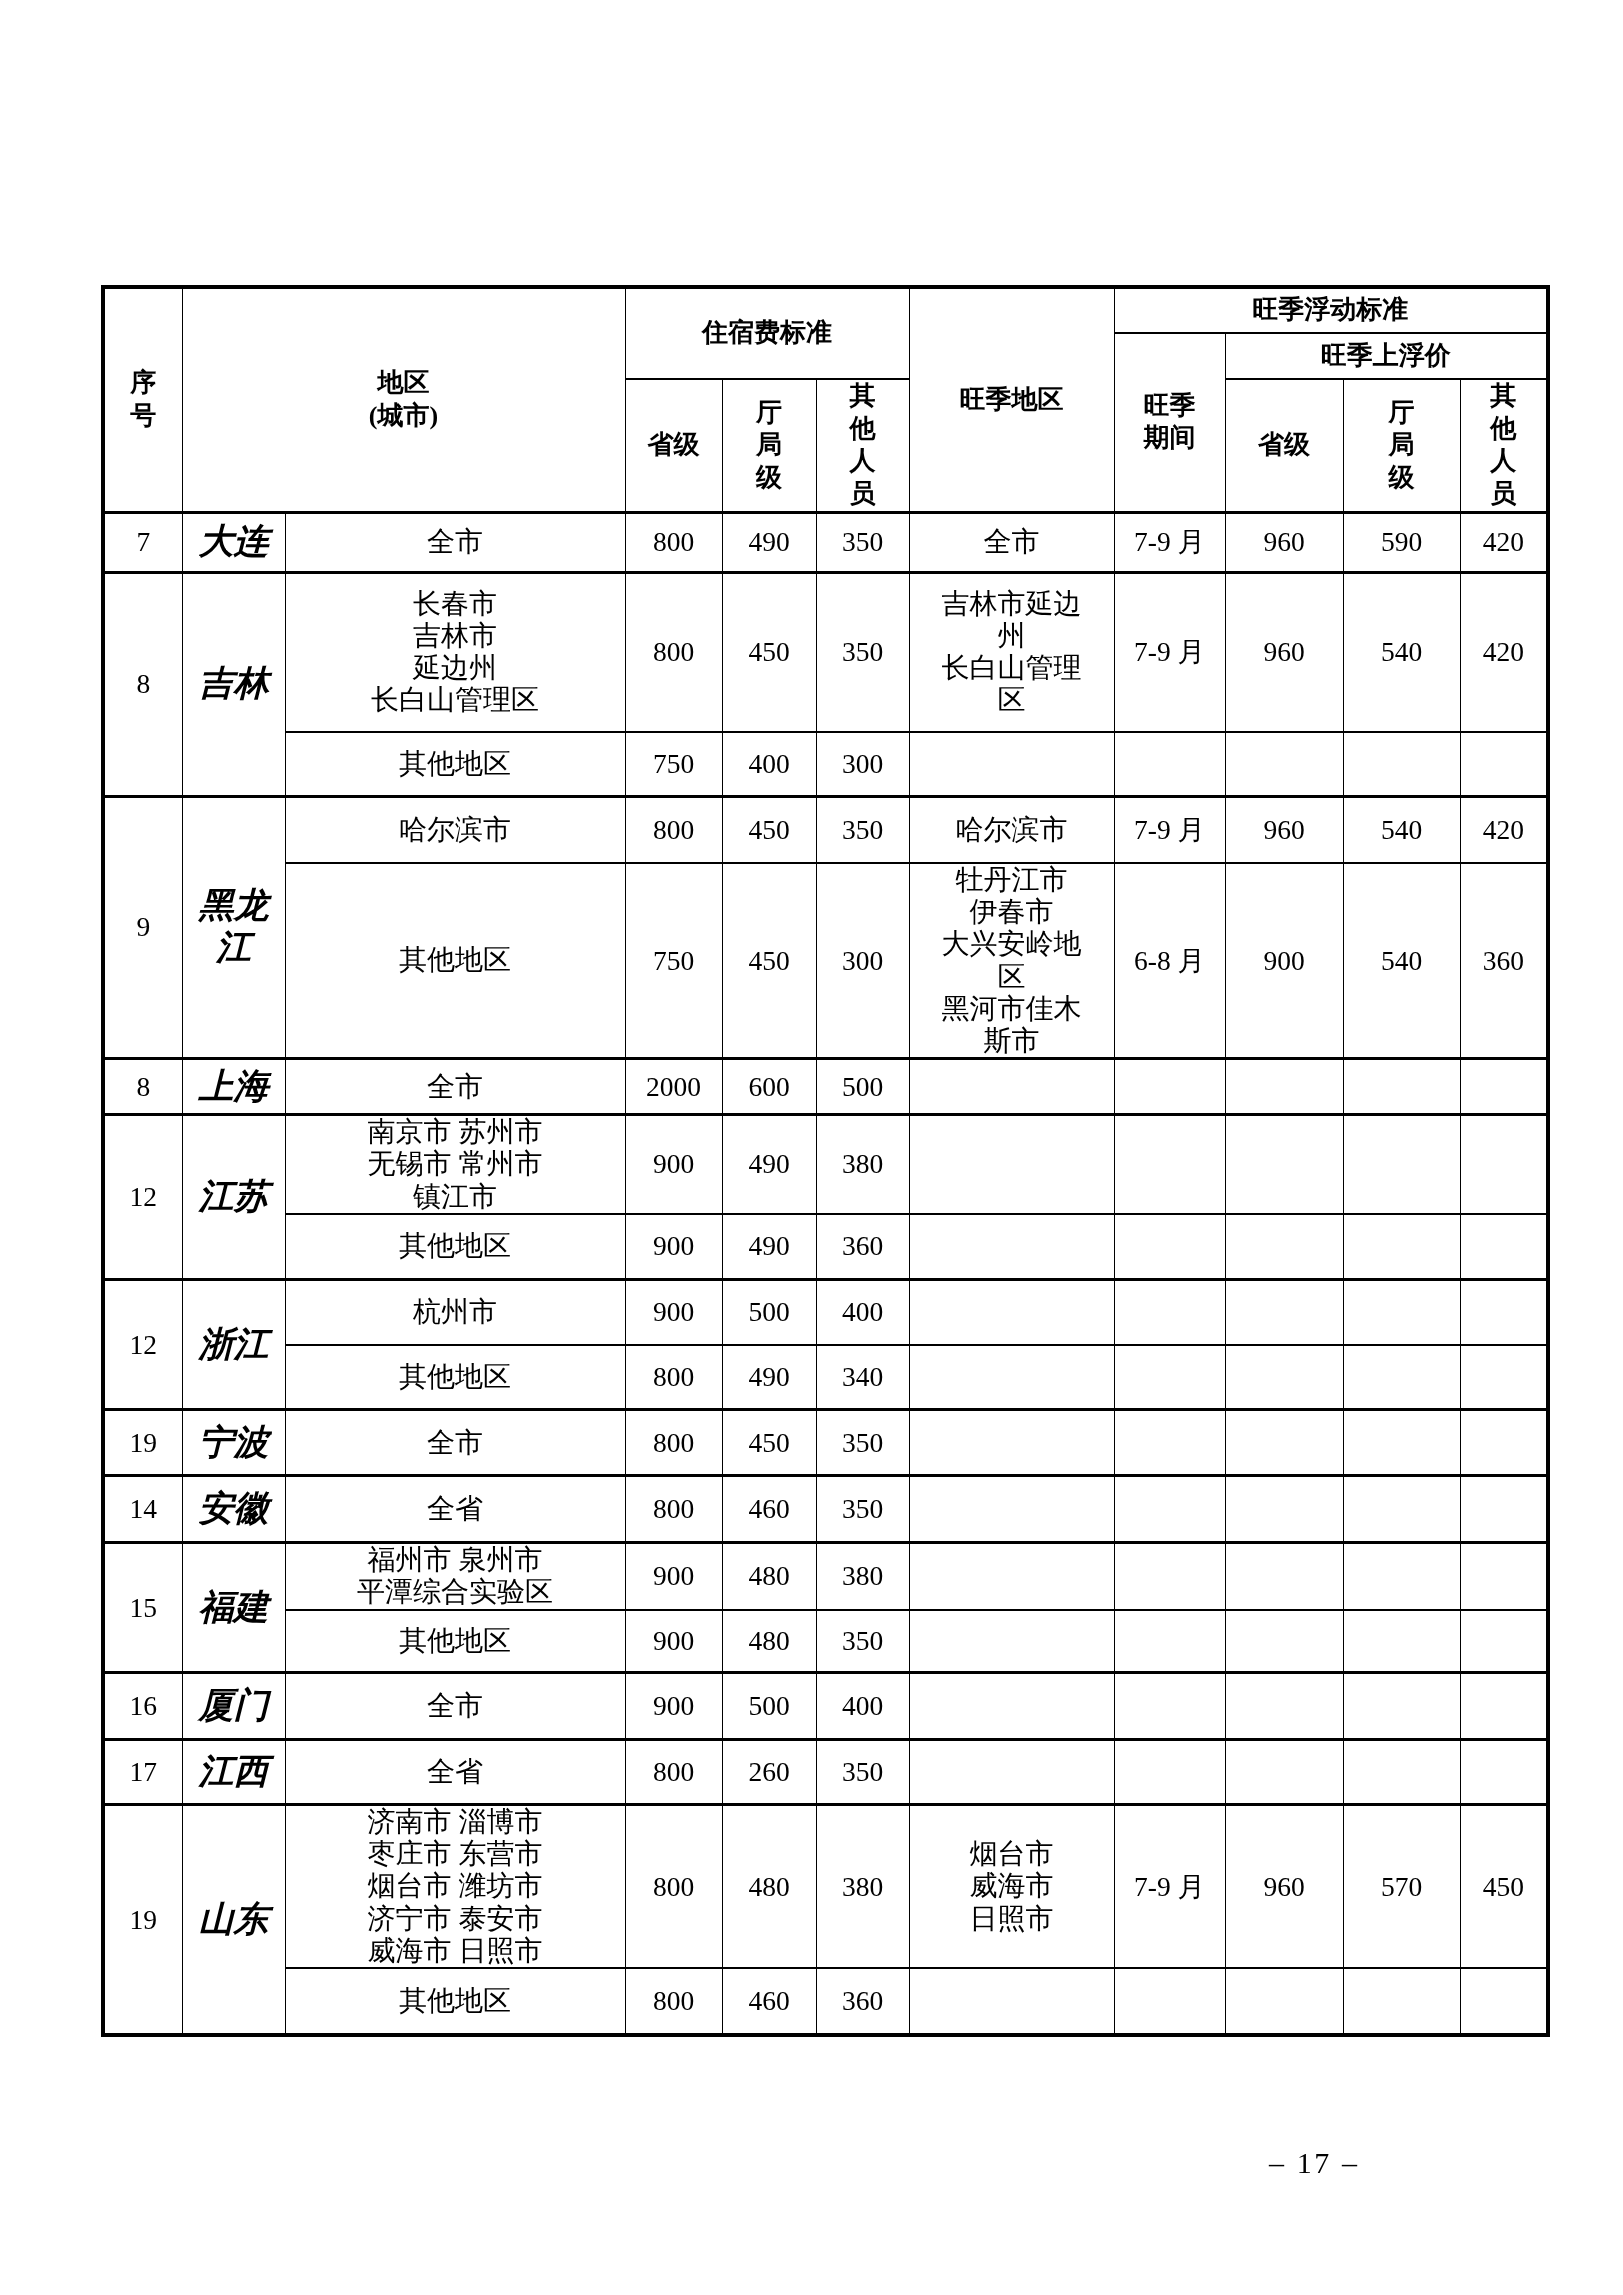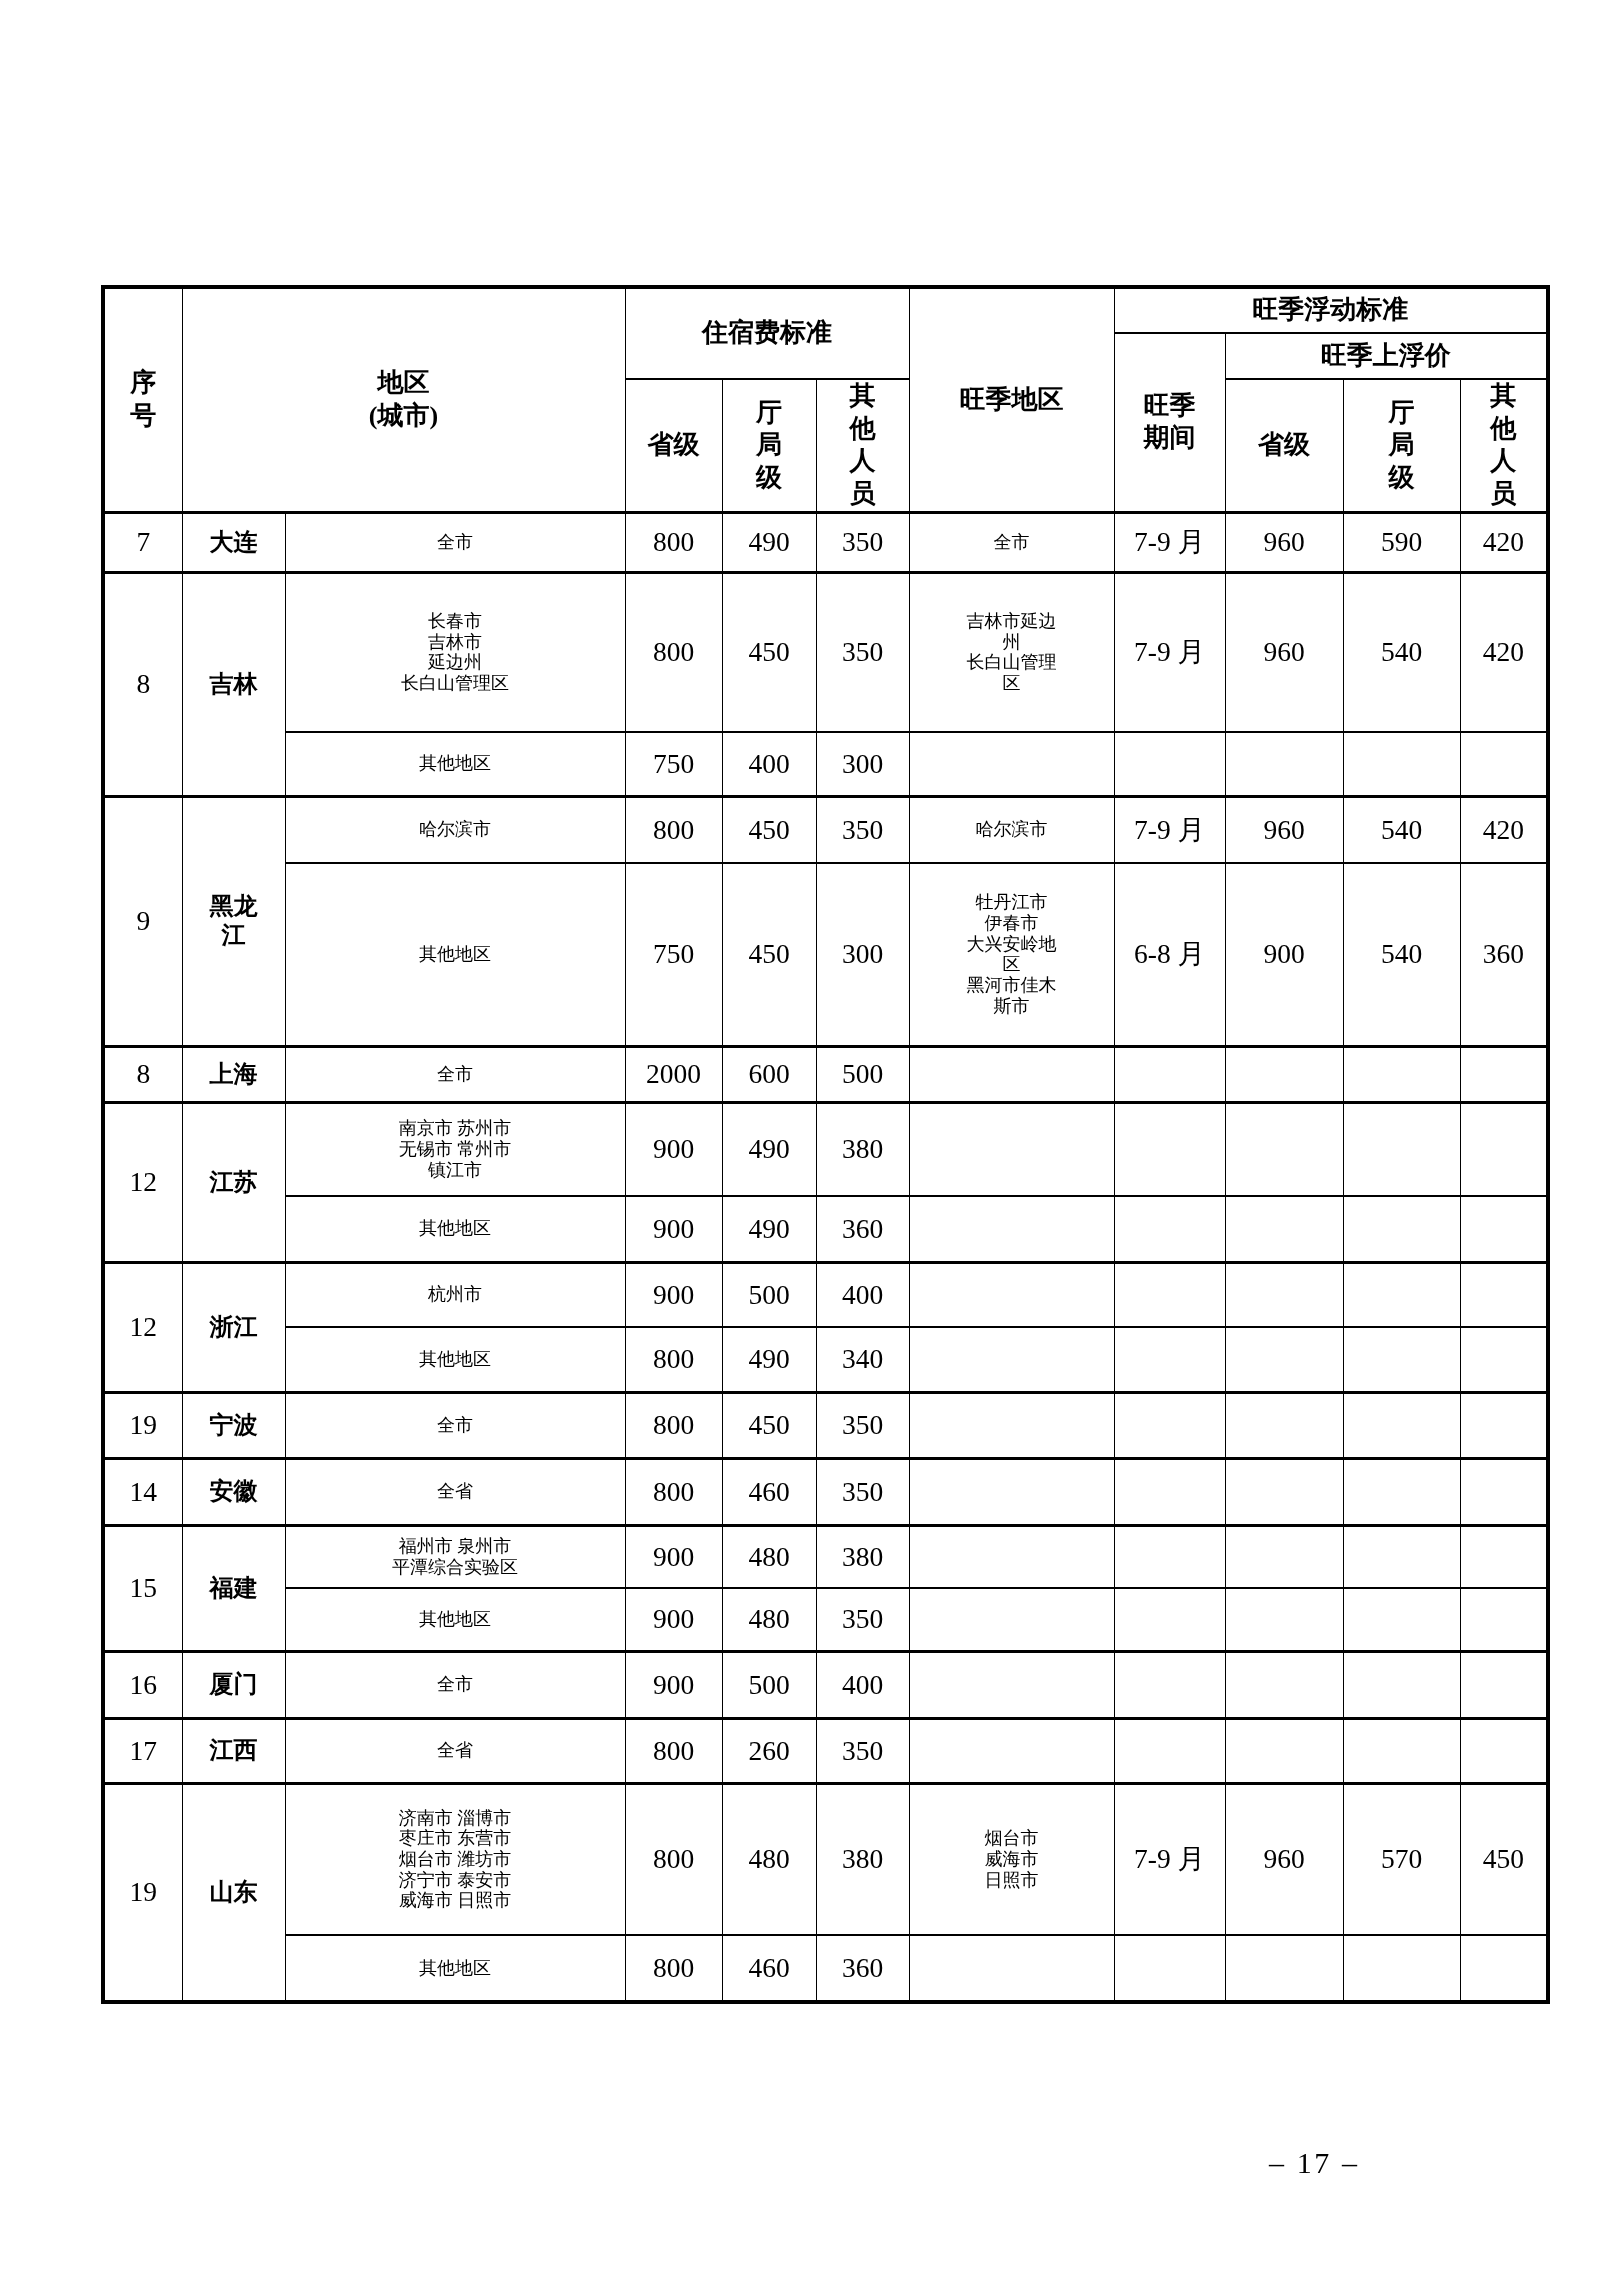--- a/index.html
+++ b/index.html
@@ -11,23 +11,23 @@
     position:absolute;left:101px;top:285px;width:1445px;
     border-collapse:collapse;table-layout:fixed;
     border:4.6px solid #000;
   }
   table.fee td{
     border:1.3px solid #000;
     text-align:center;vertical-align:middle;padding:0;
     white-space:pre-line;overflow:hidden;
   }
   .hdr{font-weight:bold;font-size:26px;line-height:1.25;}
-  .prov{font-weight:bold;font-size:24px;line-height:1.2;}
+  .prov{font-weight:bold;font-size:35px;line-height:1.2;font-style:italic;}
   .num{font-size:27.5px;}
-  .area{font-size:18px;line-height:1.15;margin-top:16px;}
+  .area{font-size:28px;line-height:1.15;margin-top:16px;}
   .b4{border-bottom-width:2.6px !important;}
   .b6{border-bottom-width:3.9px !important;}
   .pageno{
     position:absolute;left:1269px;top:2146px;width:196px;
     font-size:30px;text-align:left;letter-spacing:2.6px;
   }
 </style>
 </head>
 <body>
 

